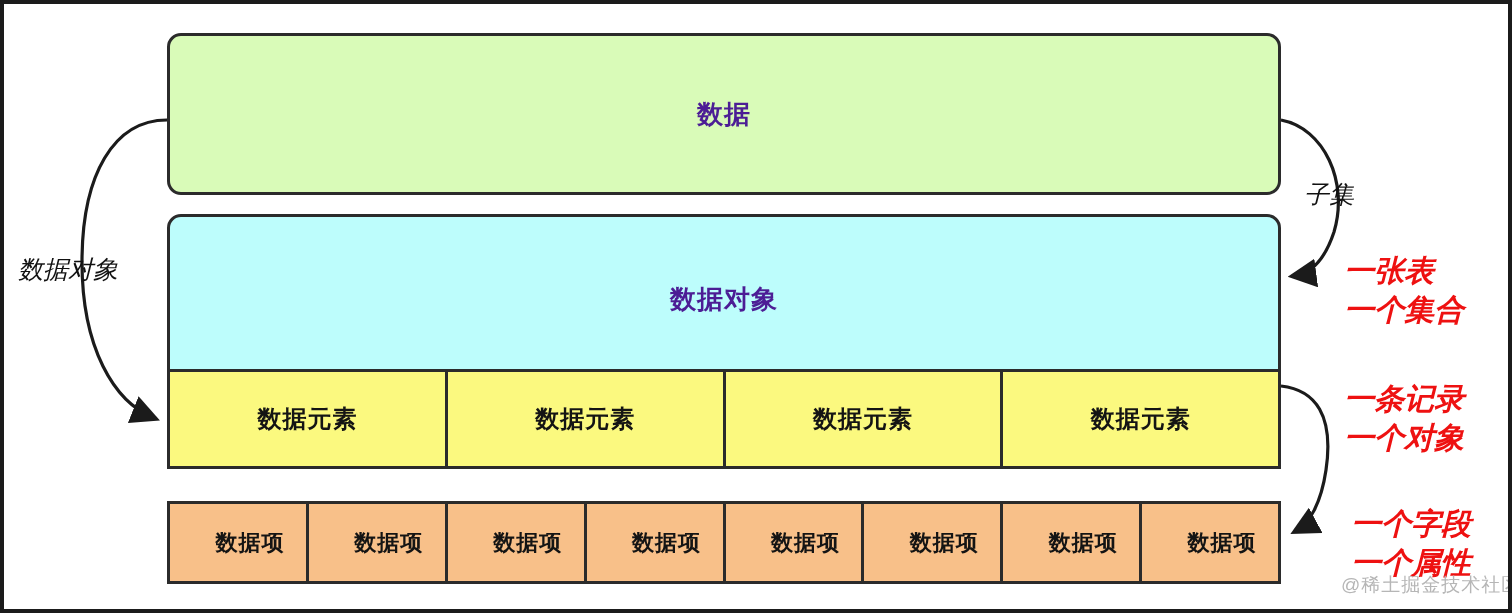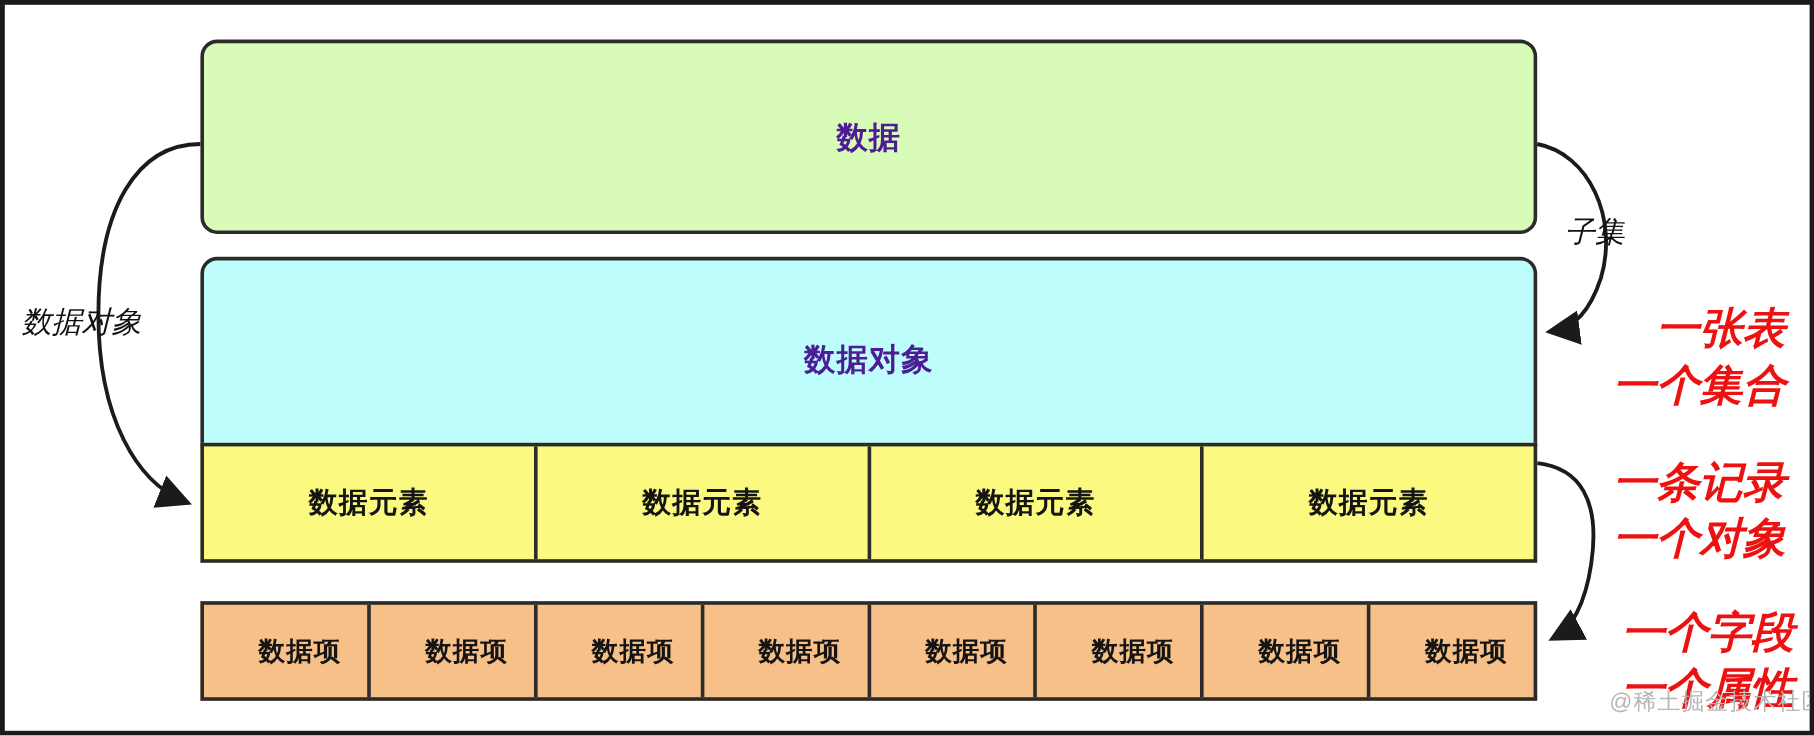--- a/index.html
+++ b/index.html
@@ -109,24 +109,24 @@
     line-height: 1.25;
     font-style: italic;
   }
   .annot-black {
     color: #111111;
     font-size: 25px;
     font-weight: 400;
   }
   .annot-red {
     color: #ee1111;
-    font-size: 36px;
+    font-size: 30px;
     font-weight: 700;
     line-height: 1.3;
-    text-align: right;
+    text-align: left;
   }
   .a-basic-unit { left: 14px;  top: 250px; }
   .a-subset     { left: 1300px; top: 175px; }
   .a-minfield   { left: 1193px; top: 463px; }
 
   .r-table  { left: 1340px; top: 247px; }
   .r-record { left: 1340px; top: 375px; }
   .r-field  { left: 1347px; top: 500px; }
 
   .watermark {

